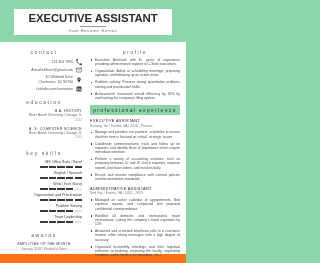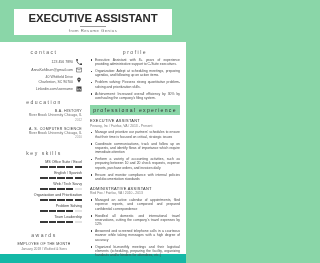--- a/index.html
+++ b/index.html
@@ -5,21 +5,21 @@
   * { box-sizing: border-box; margin: 0; padding: 0; }
   html, body {
     width: 186px; height: 263px;
     background: #8ad6a8;
     font-family: "Liberation Sans", sans-serif;
     overflow: hidden;
   }
   .page {
     position: relative;
     width: 186px; height: 263px;
-    background: #14b8a6;
+    background: #f97316;
   }
   
   .header-band {
     position: absolute;
     top: 0; left: 0; right: 0;
     height: 42px;
     background: #8ad6a8;
   }
   .title-box {
     position: absolute;

